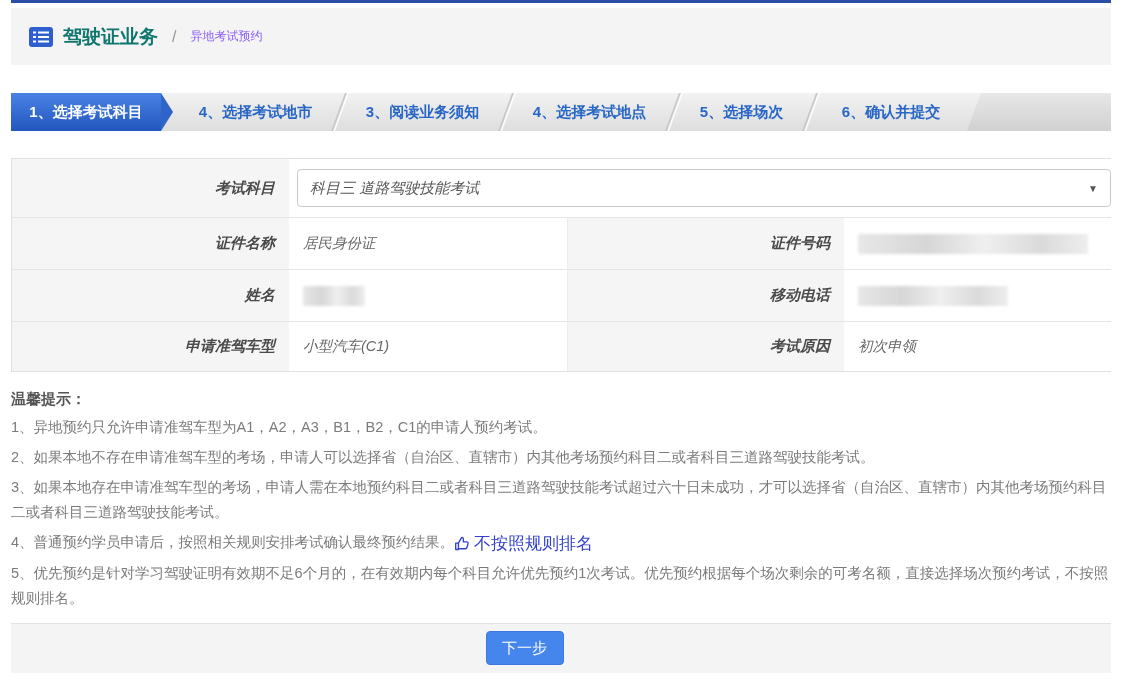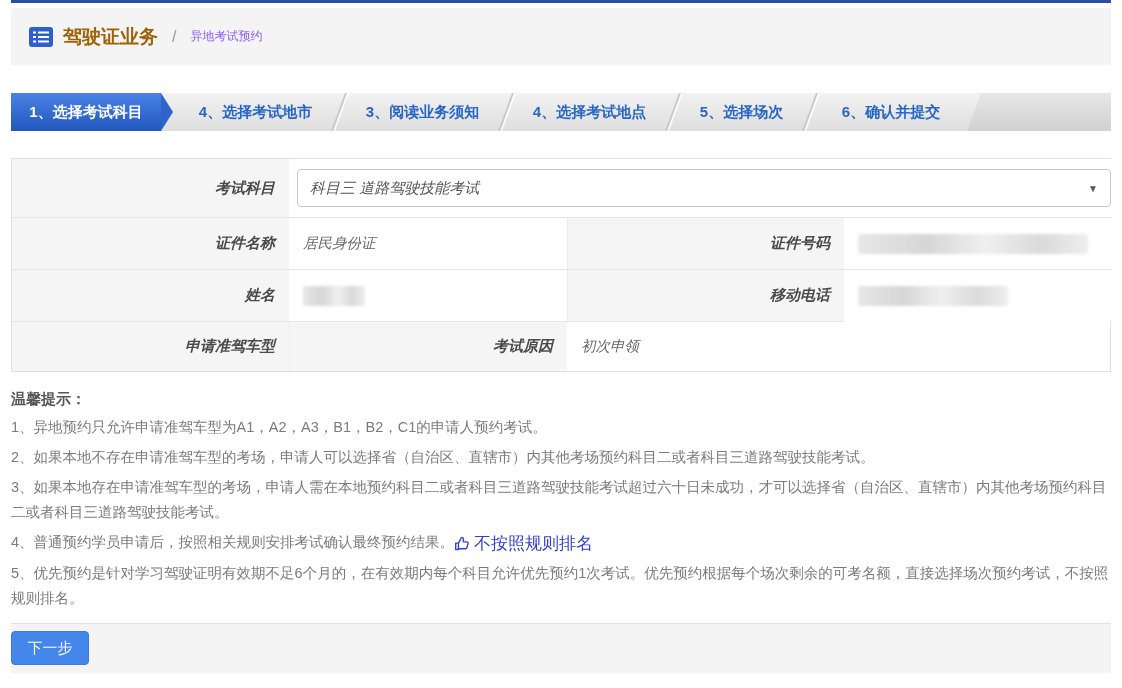--- a/index.html
+++ b/index.html
@@ -4,21 +4,21 @@
 <style>
   * { margin:0; padding:0; box-sizing:border-box; }
   html,body { width:1122px; background:#fff; }
   body { font-family:"Liberation Sans","DejaVu Sans",sans-serif; color:#555; }
 
   .top-accent { height:3px; background:#2a4ea8; margin:0 11px; }
 
   .page-header { margin:5px 11px 0; height:57px; background:#f4f4f4;
     display:flex; align-items:center; padding-left:18px; }
   .hdr-icon { width:24px; height:20px; flex:0 0 auto; }
-  .hdr-title { font-size:19px; font-weight:bold; color:#a16207; margin-left:10px; }
+  .hdr-title { font-size:19px; font-weight:bold; color:#0f766e; margin-left:10px; }
   .hdr-sep { color:#999; font-size:16px; margin:0 14px; }
   .hdr-sub { font-size:12px; color:#8b5cf6; }
 
   .steps { margin:28px 11px 0; height:38px; position:relative;
     background:linear-gradient(#f2f2f2,#dedede); display:flex; align-items:stretch; }
   .steps-end { position:absolute; top:0; bottom:0; left:956px; right:0;
     background:linear-gradient(#e7e7e7,#d1d1d1);
     clip-path:polygon(14px 0, 100% 0, 100% 100%, 0 100%); }
   .step { display:flex; align-items:center; justify-content:center;
     font-size:15px; font-weight:bold; color:#2766c6; cursor:pointer; }
@@ -55,21 +55,21 @@
 
   .tips { margin:14px 11px 0; }
   .tips-title { font-size:15px; font-weight:bold; color:#555; line-height:22px; }
   .tip { font-size:14.5px; color:#7b7b7b; line-height:25px; margin-top:5px; }
   .rule-link { display:inline-flex; align-items:center; gap:3px; color:#3340cc;
     font-size:17px; text-decoration:none; vertical-align:middle; cursor:pointer; }
   .thumb-icon { width:17px; height:17px; }
 
   .footer-bar { margin:12px 11px 0; height:50px; background:#f4f4f4;
     border-top:1px solid #e2e2e2; display:flex; align-items:center;
-    justify-content:flex-start; padding-right:73px; }
+    justify-content:center; padding-right:73px; }
   .next-btn { width:78px; height:34px; background:#4486ec; border:1px solid #3a79df;
     border-radius:4px; color:#fff; font-size:15px; cursor:pointer;
     font-family:"Liberation Sans","DejaVu Sans",sans-serif; }
 </style>
 </head>
 <body>
 
 <div class="top-accent"></div>
 
 <div class="page-header">
@@ -134,20 +134,21 @@
   <div class="cell lbl">姓名</div>
   <div class="cell val">
     <div class="redact rd-name"></div>
   </div>
   <div class="cell lbl bl">移动电话</div>
   <div class="cell val">
     <div class="redact rd-phone"></div>
   </div>
 
   <div class="cell lbl">申请准驾车型</div>
+  <div class="cell val">小型汽车(C1)</div>
   <div class="cell lbl bl">考试原因</div>
   <div class="cell val">初次申领</div>
 </div>
 
 <div class="tips">
   <div class="tips-title">温馨提示：</div>
   <p class="tip">1、异地预约只允许申请准驾车型为A1，A2，A3，B1，B2，C1的申请人预约考试。</p>
   <p class="tip">2、如果本地不存在申请准驾车型的考场，申请人可以选择省（自治区、直辖市）内其他考场预约科目二或者科目三道路驾驶技能考试。</p>
   <p class="tip">3、如果本地存在申请准驾车型的考场，申请人需在本地预约科目二或者科目三道路驾驶技能考试超过六十日未成功，才可以选择省（自治区、直辖市）内其他考场预约科目二或者科目三道路驾驶技能考试。</p>
   <p class="tip">

